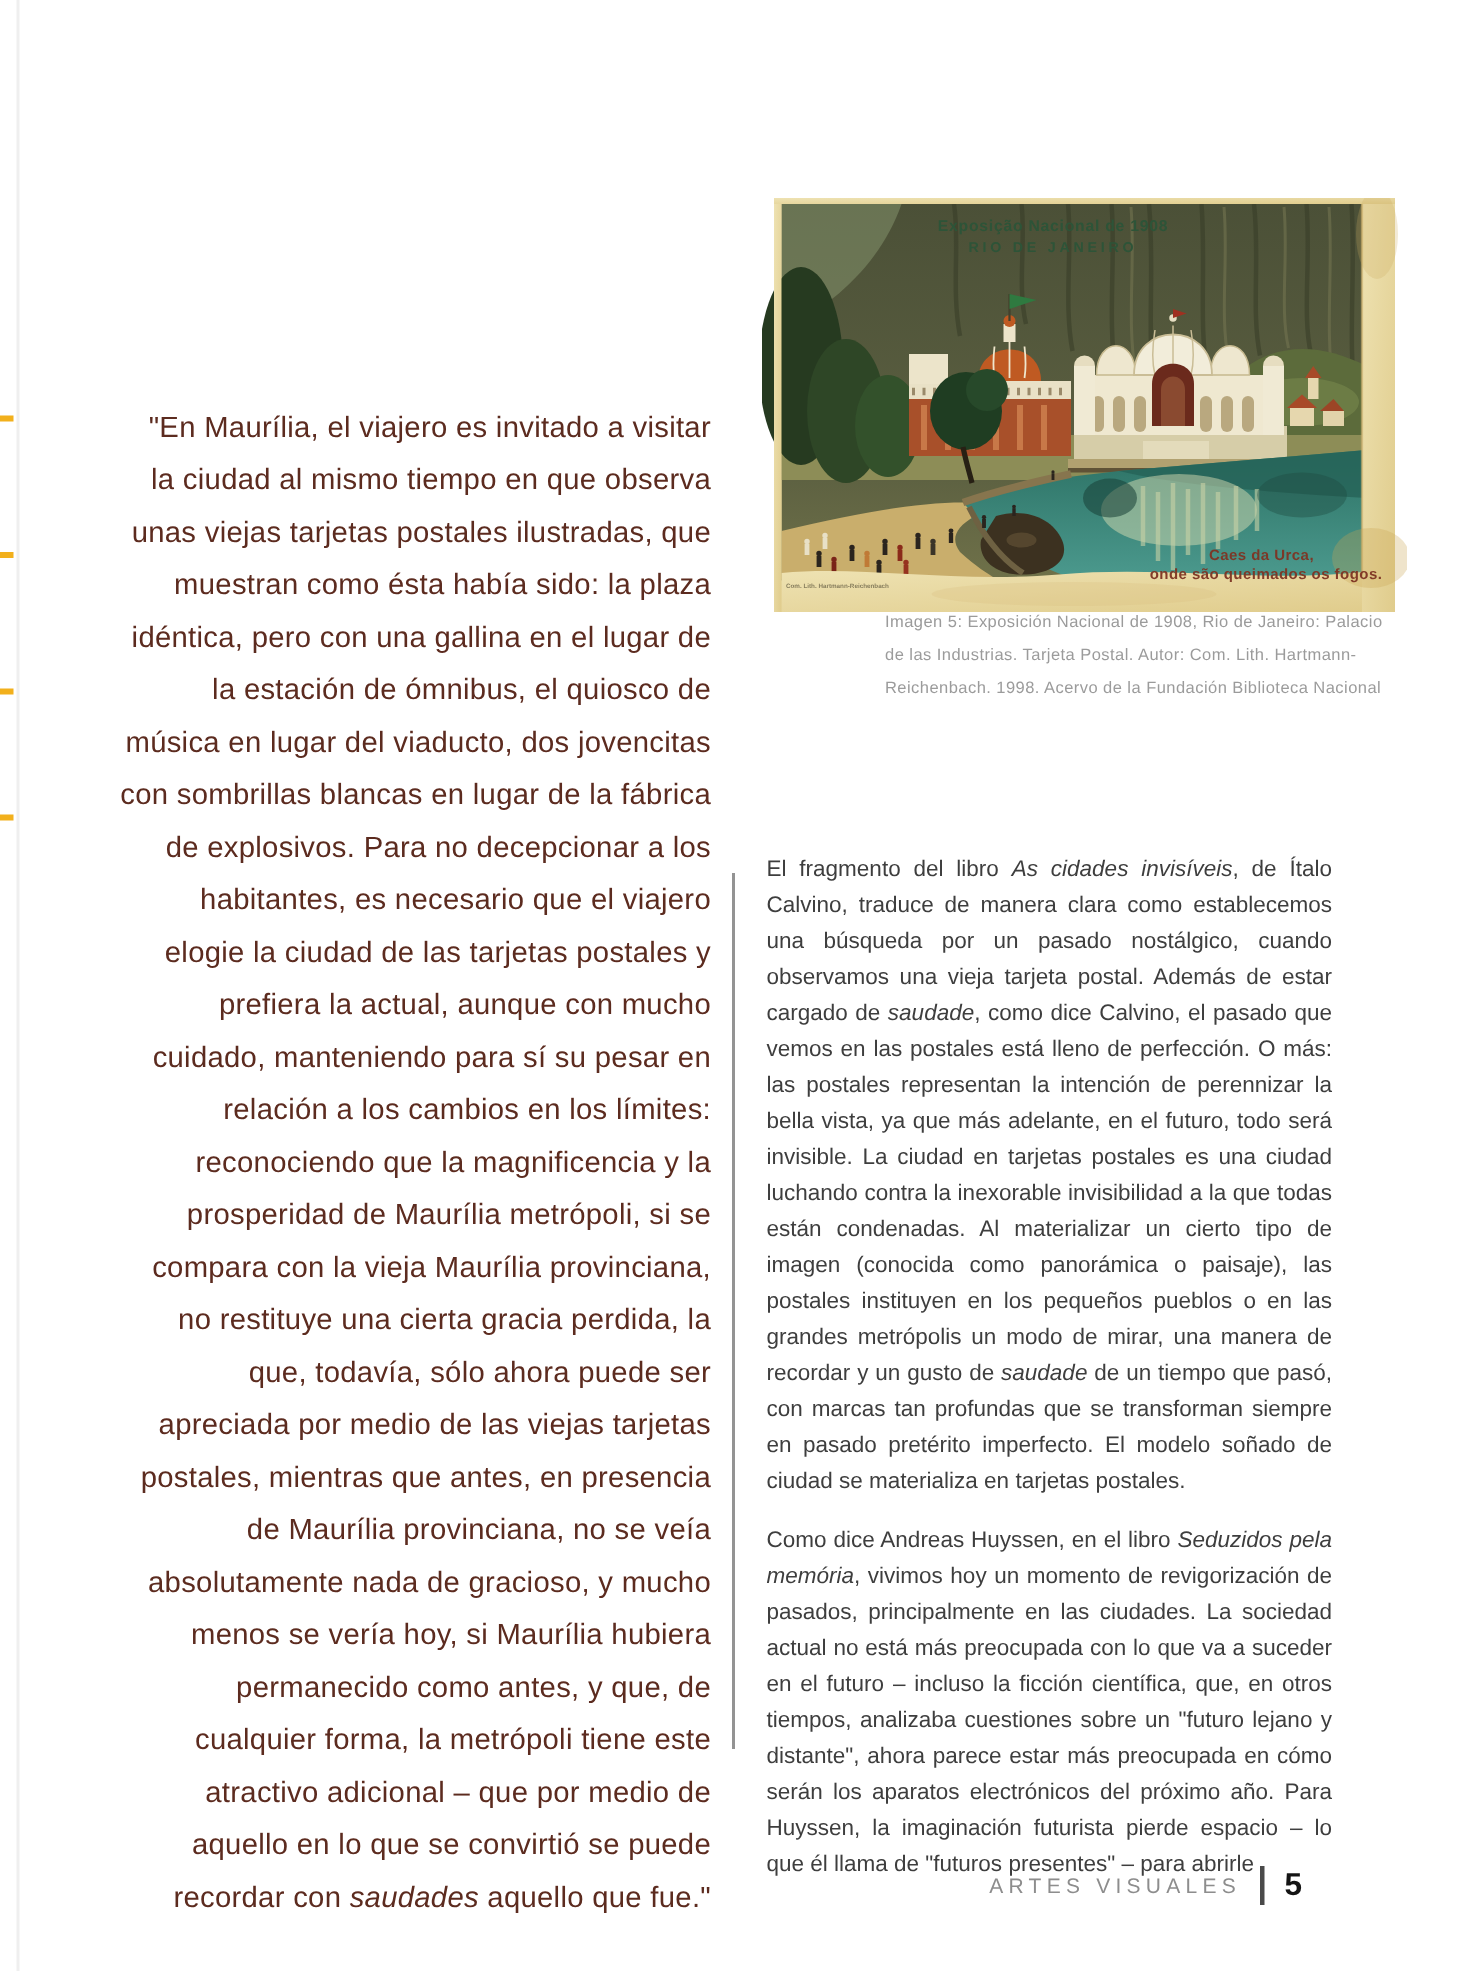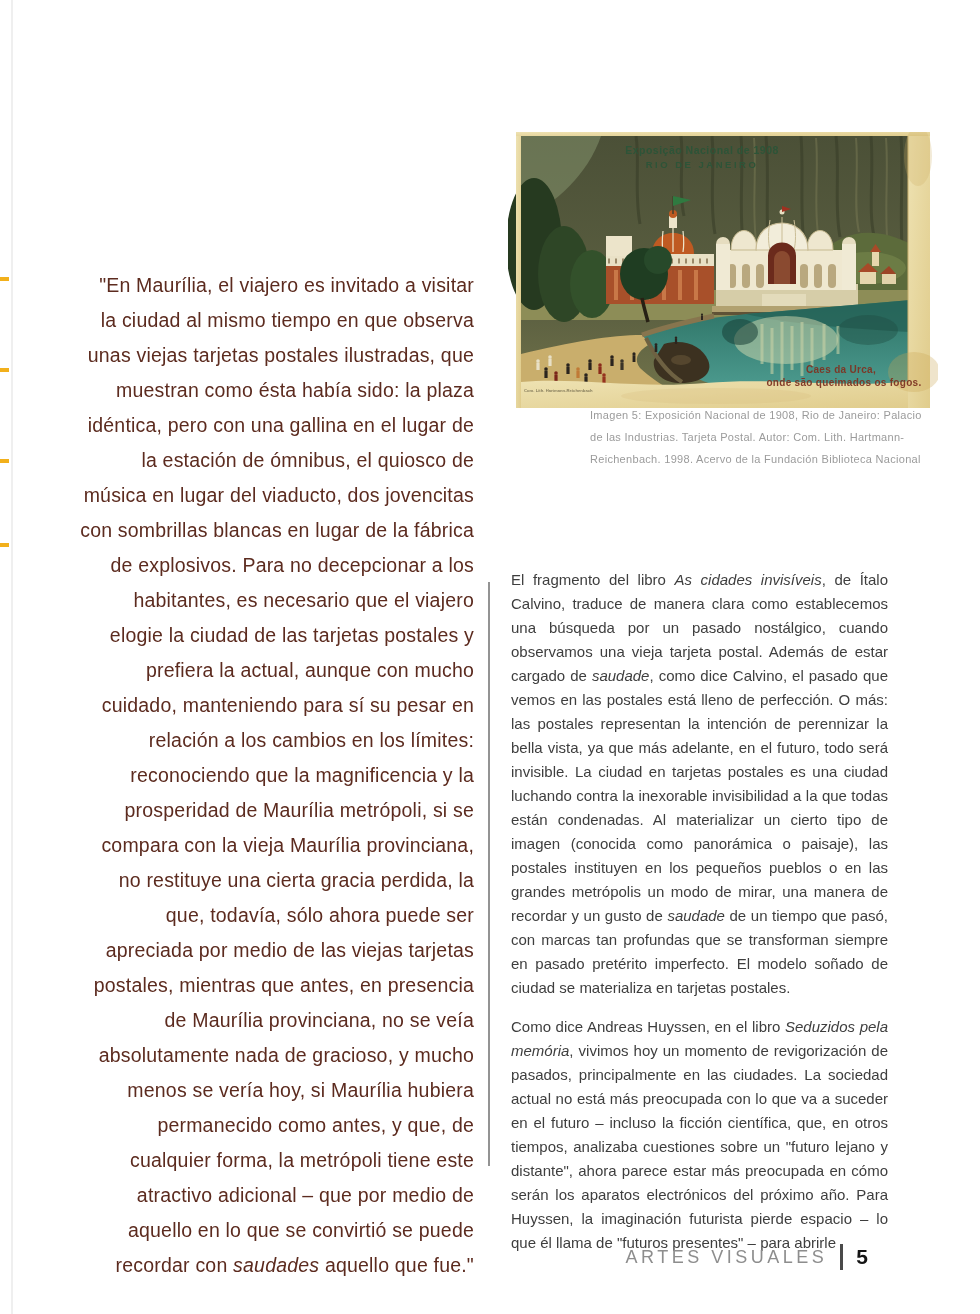--- a/index.html
+++ b/index.html
@@ -41,21 +41,21 @@
     position:absolute; left:511px; top:568px; width:377px;
     text-align:justify; color:#3e3e3e; font-size:15px; line-height:24px;
   }
   .article p { margin:0 0 15px 0; }
   .article em { }
 
   .footer {
     position:absolute; top:1242px; right:112px;
     display:flex; align-items:center; gap:13px; height:30px;
   }
-  .footer-section { color:#8d8d8d; font-size:18px; letter-spacing:3.5px; }
+  .footer-section { color:#8d8d8d; font-size:14px; letter-spacing:3.5px; }
   .footer-bar { width:3px; height:26px; background:#4a4a4a; }
   .footer-num { color:#141414; font-size:21px; font-weight:bold; }
 </style>
 </head>
 <body>
 
 <div class="page">
 
   <div class="fold-line"></div>
   <div class="tick tick-1"></div>

